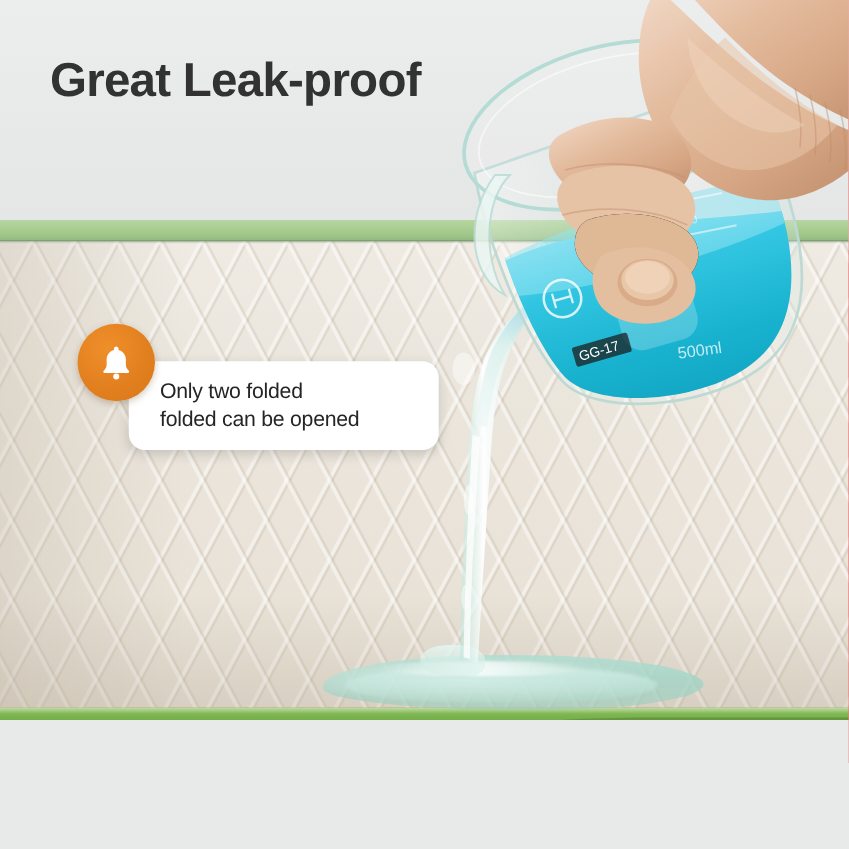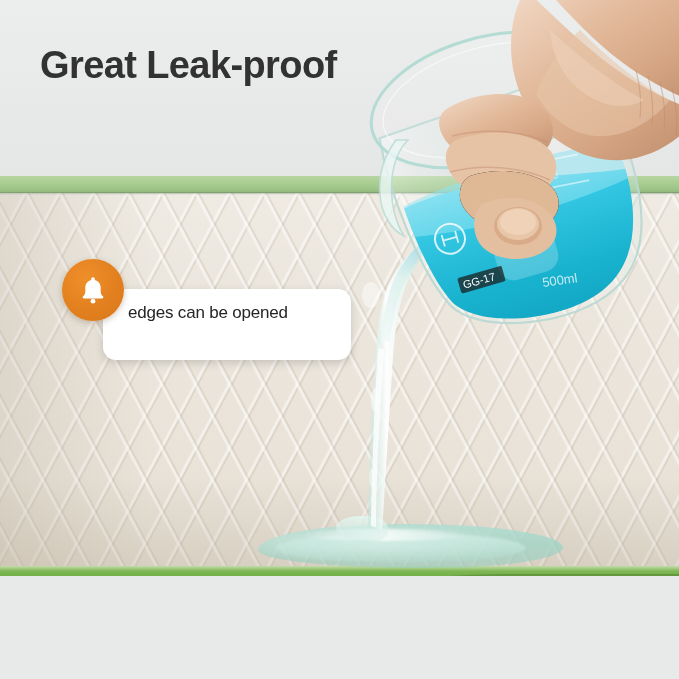--- a/index.html
+++ b/index.html
@@ -319,21 +319,22 @@
       <ellipse cx="188" cy="234" rx="21" ry="16" fill="#e8c6a8"></ellipse>
       <ellipse cx="188" cy="232" rx="18" ry="13" fill="#f0d4ba" opacity="0.85"></ellipse>
 
       <path d="M220,40 C248,66 280,92 314,110 C300,118 282,118 266,110
                C240,98 222,72 220,40 Z" fill="#f3dcc8" opacity="0.35"></path>
     </svg>
   </div>
 
   <div class="callout-card"></div>
   <div class="callout-text">
-    <div>edges can be opened</div>
+    <div>Only two folded</div>
+    <div>folded can be opened</div>
   </div>
   <div class="callout-badge">
     <svg width="34" height="34" viewBox="0 0 34 34">
       <path d="M17 4.2c-1.0 0-1.8 .8-1.8 1.8v.9c-3.4 .8-5.9 3.9-5.9 7.5v4.4
                c0 1.4-.5 2.7-1.4 3.7l-1.0 1.1c-.6 .7-.1 1.8 .8 1.8h18.6
                c.9 0 1.4-1.1 .8-1.8l-1.0-1.1c-.9-1.0-1.4-2.3-1.4-3.7v-4.4
                c0-3.6-2.5-6.7-5.9-7.5v-.9c0-1.0-.8-1.8-1.8-1.8z" fill="#ffffff"></path>
       <circle cx="17" cy="28.2" r="2.4" fill="#ffffff"></circle>
     </svg>
   </div>

